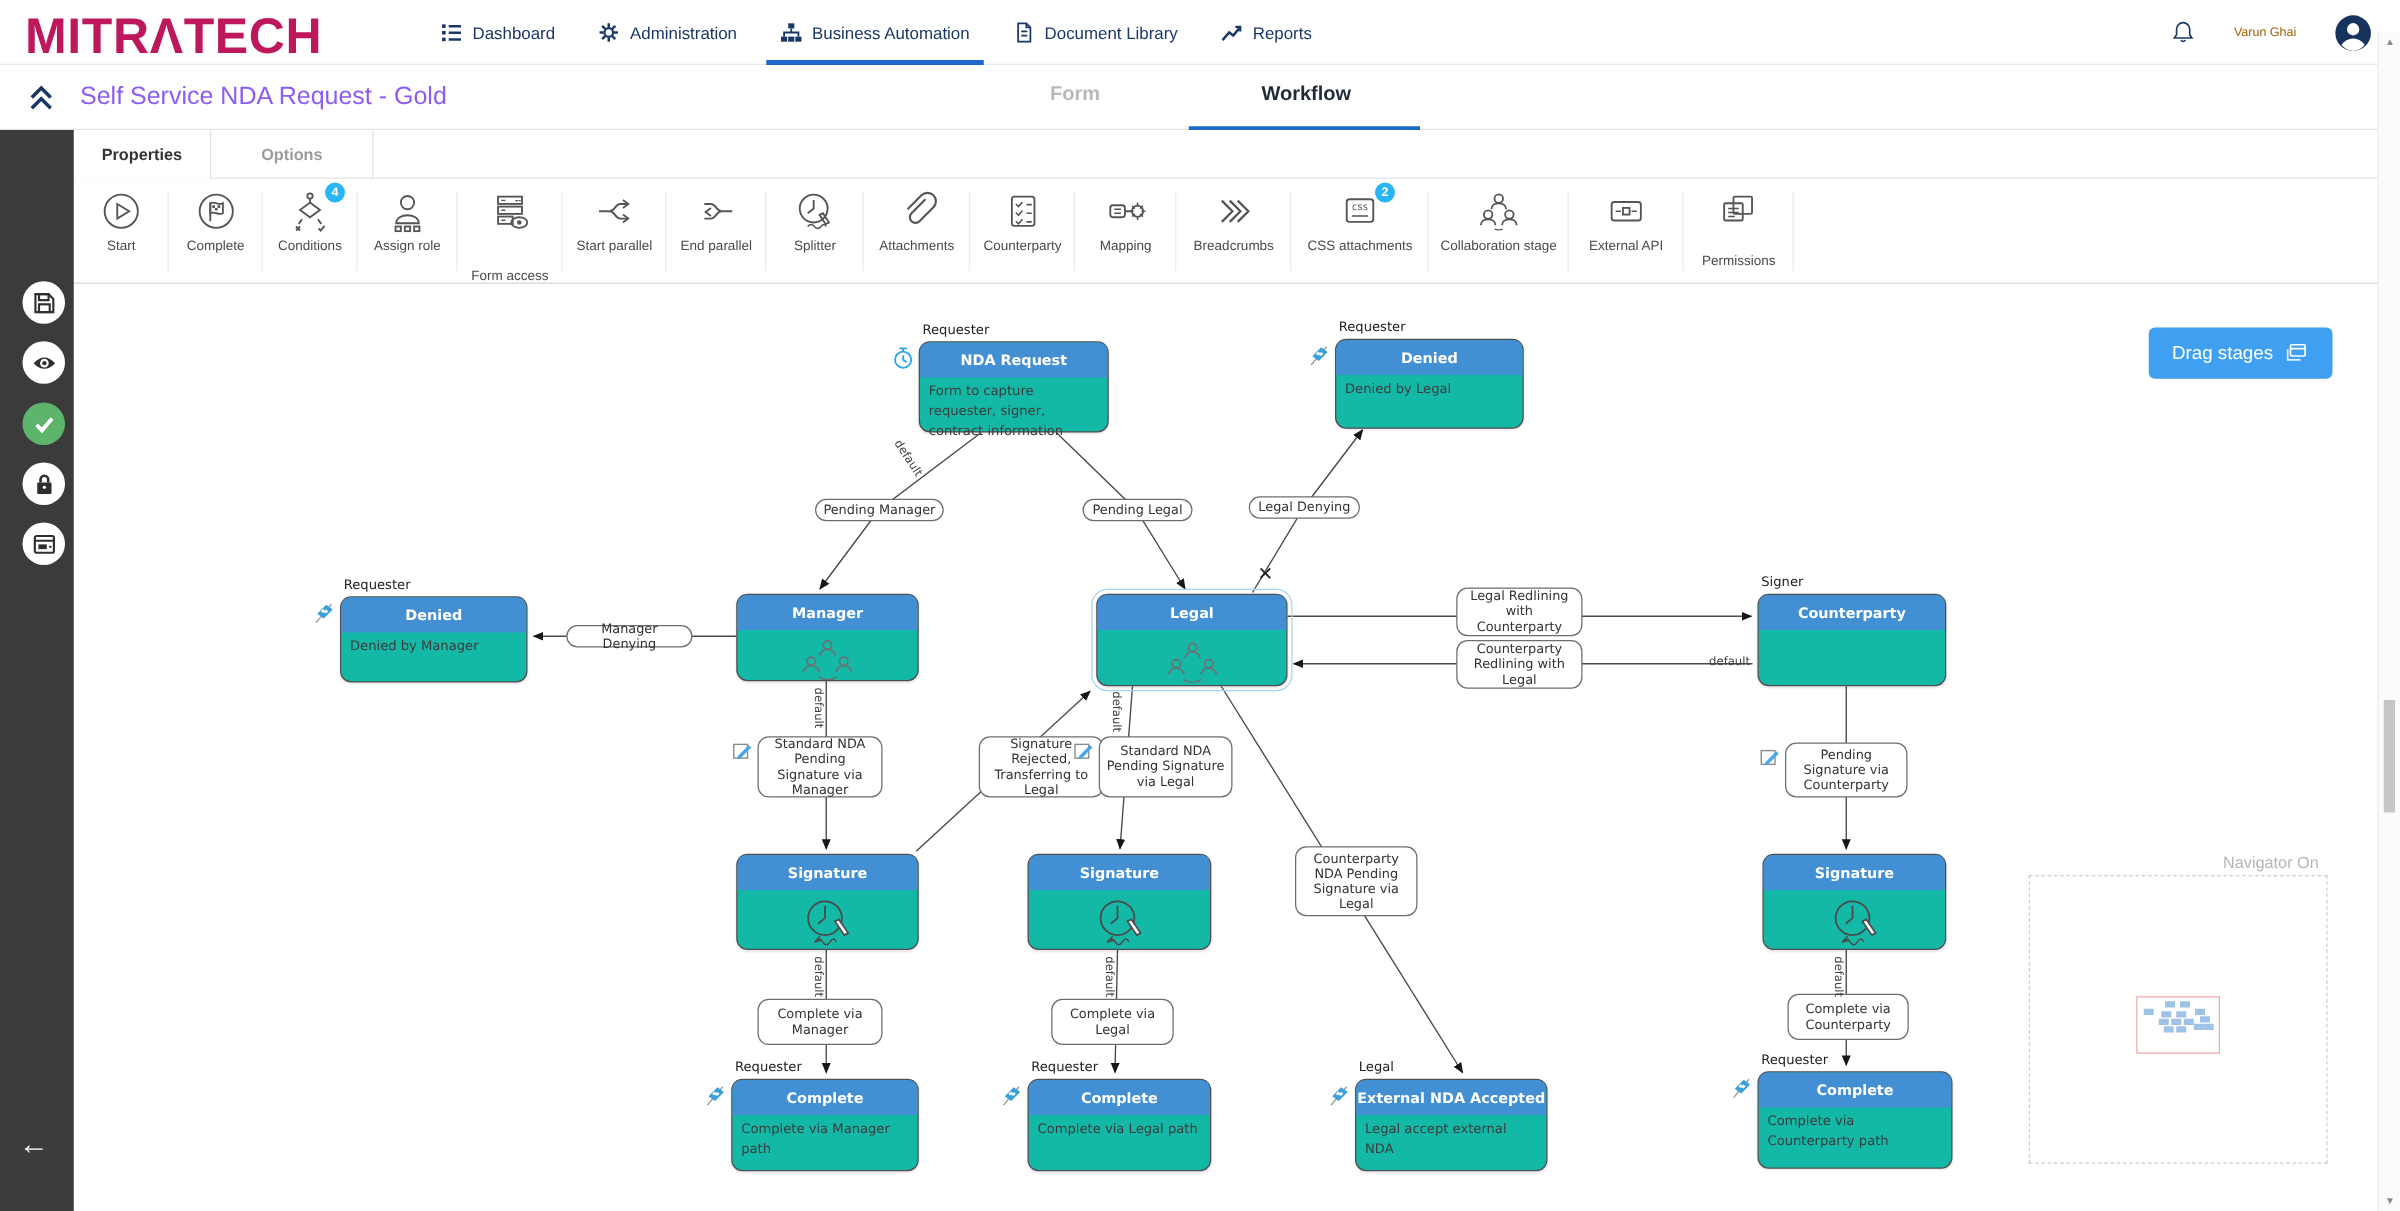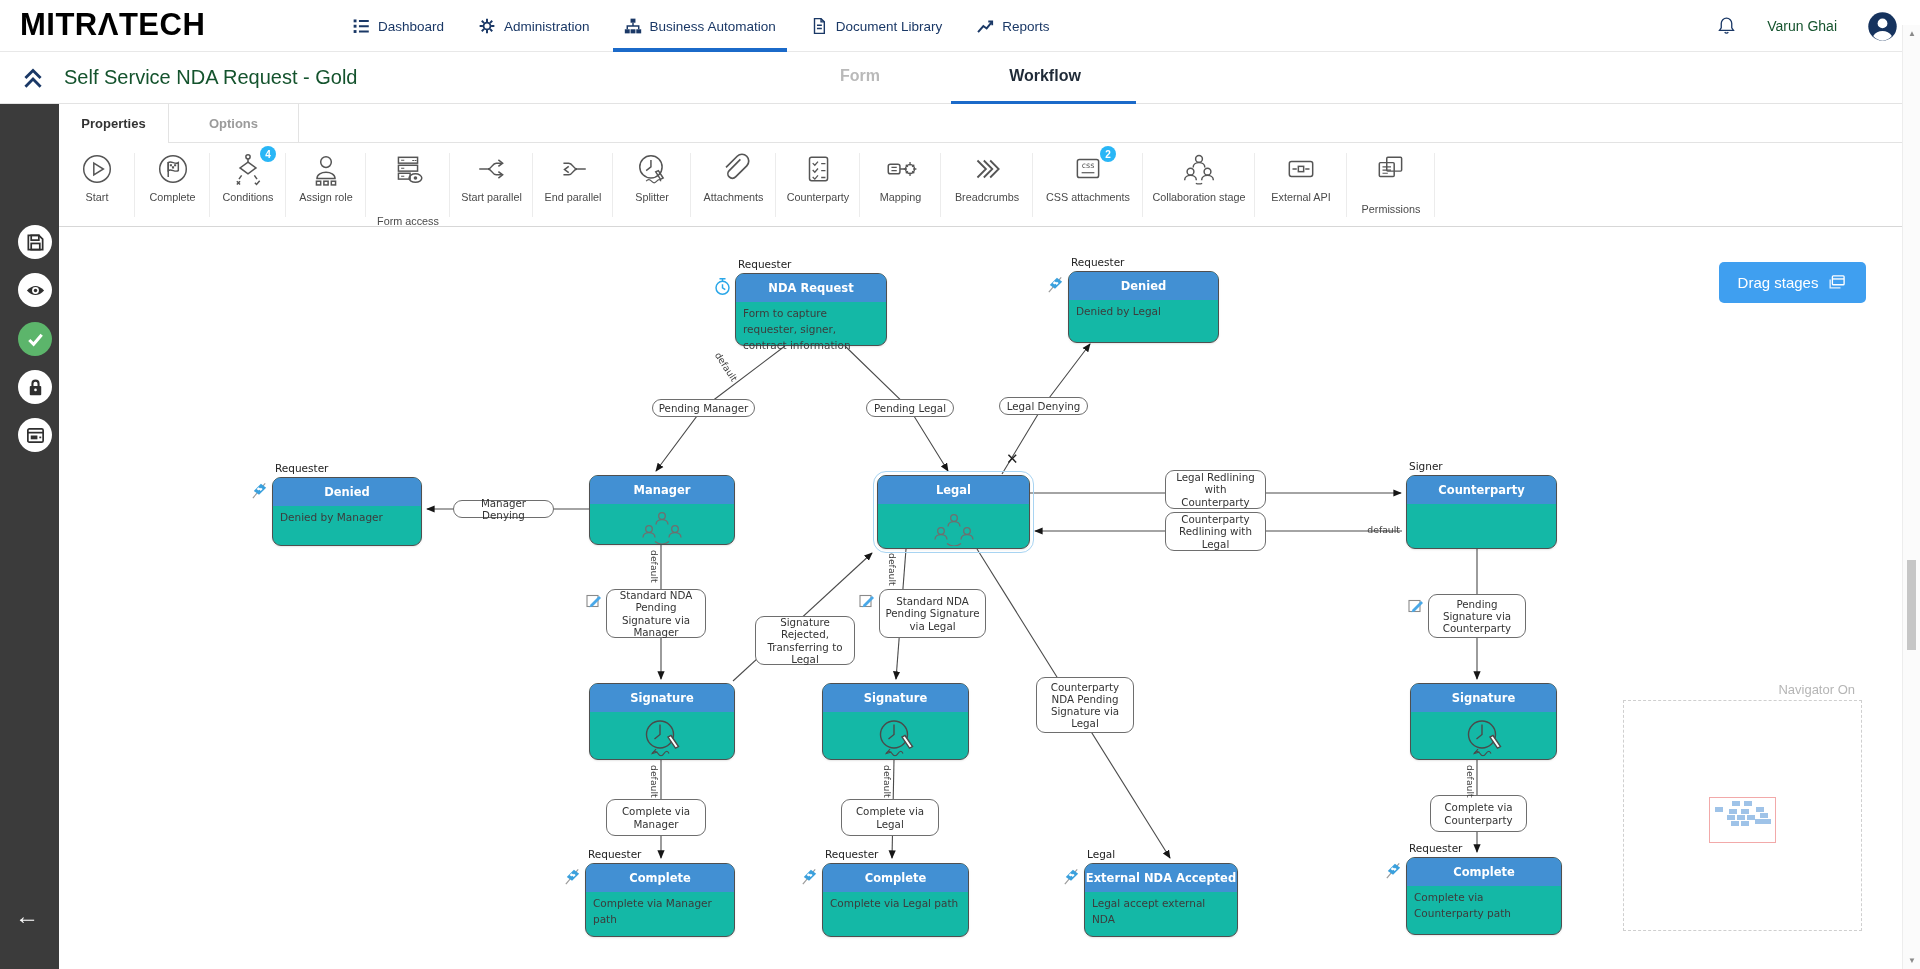--- a/index.html
+++ b/index.html
@@ -2,35 +2,35 @@
 <html><head>
 <meta charset="utf-8">
 <style>
   *{margin:0;padding:0;box-sizing:border-box}
   html,body{width:1920px;height:969px;overflow:hidden;background:#fff;
     font-family:"Liberation Sans",sans-serif;}
 
   
   .topnav{position:absolute;left:0;top:0;width:1920px;height:52px;background:#fff;
     border-bottom:1px solid #e8e8e8;z-index:40}
-  .logo{position:absolute;left:20px;top:7px;font-size:31px;font-weight:800;
-    letter-spacing:.5px;color:#000000;font-family:"Liberation Sans",sans-serif}
+  .logo{position:absolute;left:20px;top:7px;font-size:40px;font-weight:800;
+    letter-spacing:.5px;color:#be185d;font-family:"Liberation Sans",sans-serif}
   .nav-items{position:absolute;left:335px;top:0;height:52px;display:flex}
   .nav-item{height:52px;display:flex;align-items:center;gap:8px;padding:0 17px;
     font-size:13.5px;color:#1a3866;cursor:pointer;position:relative;white-space:nowrap}
   .nav-item.active:after{content:"";position:absolute;left:6px;right:6px;bottom:0;height:4px;background:#1b6ac9}
   .nico{width:18px;height:18px;display:inline-flex}
   .nav-right{position:absolute;right:22px;top:0;height:52px;display:flex;align-items:center;gap:30px}
-  .user-name{font-size:14px;color:#14532d}
+  .user-name{font-size:10px;color:#a16207}
 
   
   .titlebar{position:absolute;left:0;top:52px;width:1920px;height:52px;background:#fff;
     border-bottom:1px solid #e3e3e3;z-index:39}
   .collapse{position:absolute;left:20px;top:13px;width:26px;height:26px;cursor:pointer}
-  .page-title{position:absolute;left:64px;top:14px;font-size:20px;color:#14532d}
+  .page-title{position:absolute;left:64px;top:14px;font-size:20px;color:#8b5cf6}
   .wf-tab{position:absolute;top:15px;font-size:16px;font-weight:700;cursor:pointer}
   .wf-form{left:830px;width:60px;text-align:center;color:#b9b9b9}
   .wf-workflow{left:985px;width:120px;text-align:center;color:#1f2a37}
   .wf-underline{position:absolute;left:951px;top:48.5px;width:185px;height:3.5px;background:#1b6ac9}
 
   
   .sidebar{position:absolute;left:0;top:104px;width:59px;height:865px;background:#3b3b3b;z-index:38}
   .side-btn{position:absolute;left:18px;width:34px;height:34px;border-radius:50%;background:#fff;
     display:flex;align-items:center;justify-content:center;cursor:pointer}
   .side-btn.green{background:#5cb56b}
@@ -594,21 +594,21 @@
       <div class="elabel" style="left: 1165px; top: 512px; width: 101px; height: 39px;">
         <span>Counterparty Redlining with Legal</span>
       </div>
       <div class="elabel" style="left: 606px; top: 589px; width: 100px; height: 49px;">
         <span>Standard NDA Pending Signature via Manager</span>
         <span class="edit"><svg viewBox="0 0 16 16" width="100%" height="100%">
             <rect x="1" y="3.5" width="11" height="11" fill="#fff" stroke="#8a8a8a" stroke-width="1.1"></rect>
             <path d="M4.5 12.5L13 4l2 2-8.5 8.5-3 .8z" fill="#49a8e8"></path>
           </svg></span>
       </div>
-      <div class="elabel" style="left: 755px; top: 589px; width: 100px; height: 49px; margin-top: 27px;">
+      <div class="elabel" style="left: 783px; top: 589px; width: 100px; height: 49px;">
         <span>Signature Rejected, Transferring to Legal</span>
       </div>
       <div class="elabel" style="left: 879px; top: 589px; width: 107px; height: 49px; text-align: center;">
         <span>Standard NDA Pending Signature via Legal</span>
         <span class="edit"><svg viewBox="0 0 16 16" width="100%" height="100%">
             <rect x="1" y="3.5" width="11" height="11" fill="#fff" stroke="#8a8a8a" stroke-width="1.1"></rect>
             <path d="M4.5 12.5L13 4l2 2-8.5 8.5-3 .8z" fill="#49a8e8"></path>
           </svg></span>
       </div>
       <div class="elabel" style="left: 1428px; top: 594px; width: 98px; height: 44px;">

